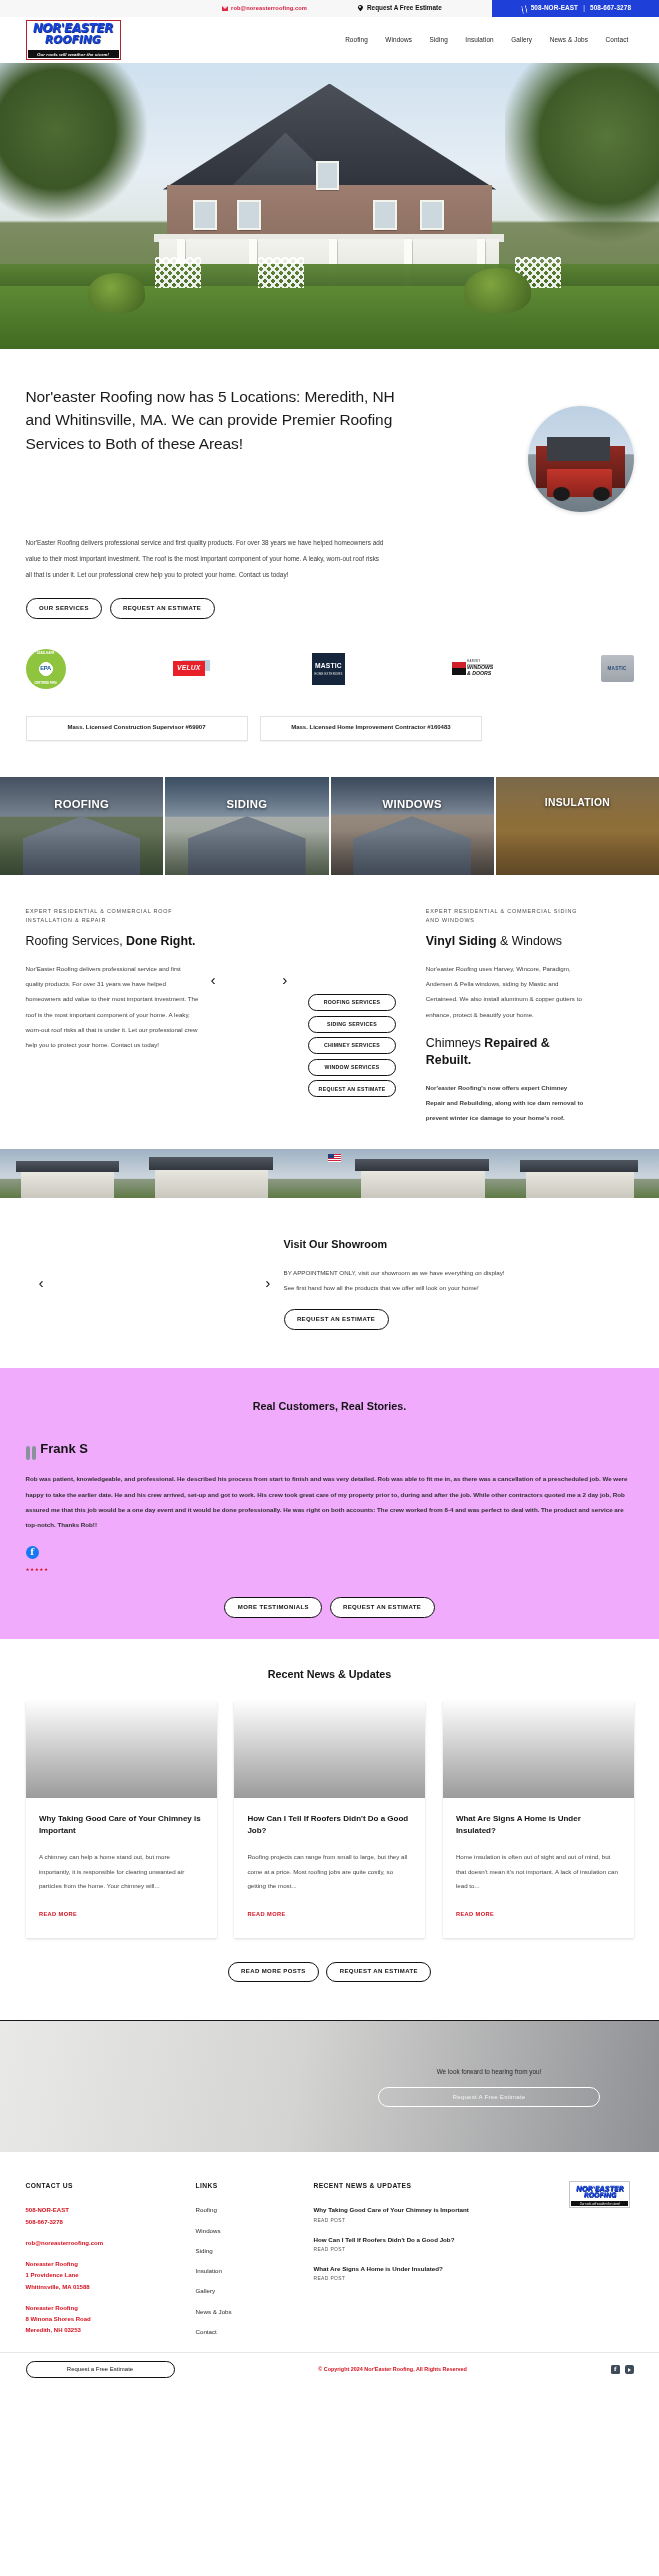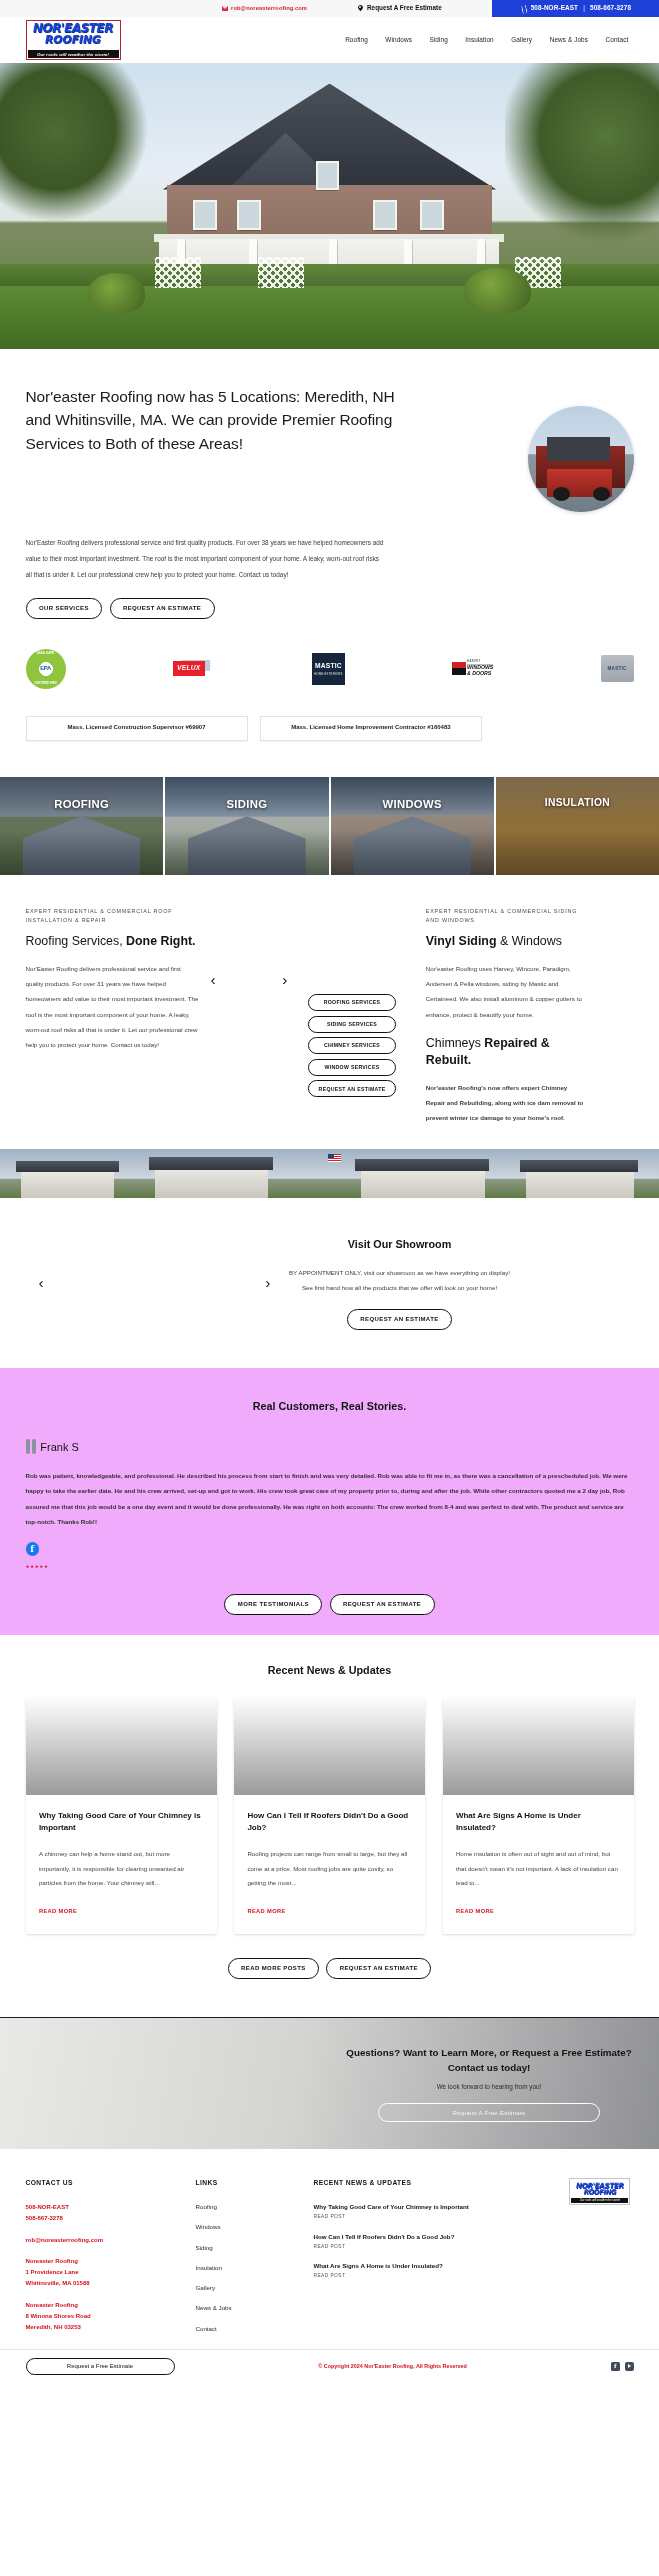--- a/index.html
+++ b/index.html
@@ -131,29 +131,29 @@
   .strip .s-sky{position:absolute;inset:0;background:linear-gradient(#9fb2c4,#cdd6dd 60%,#8d9a86 61%,#5f7a45 100%)}
   .strip .s-h{position:absolute;bottom:0;background:linear-gradient(#f0efe9,#c9c7bd);}
   .strip .s-r{position:absolute;background:linear-gradient(#4f5660,#32373e);}
   .flag{position:absolute;left:328px;top:4.1px;width:13.4px;height:8.8px;background:
      repeating-linear-gradient(180deg,#d3233a 0 1px,#fff 1px 2.1px);}
   .flag:before{content:"";position:absolute;left:0;top:0;width:5.7px;height:4.6px;background:#20407e}
 
   
   .show{display:flex;align-items:flex-start;padding:32px 0 38px;}
   .show .arrows2{width:258px;display:flex;justify-content:space-between;align-items:center;padding-top:45px;padding-left:13px;padding-right:13px}
-  .show-body{flex:1;text-align:center;padding-top:5.2px}
+  .show-body{flex:1;padding-top:5.2px}
   .show-body h3{font-size:10.8px;font-weight:700;color:#141414;margin-bottom:13.4px}
   .show-body p{font-size:6.2px;line-height:2.4;color:#3c3c3c;max-width:278px;margin:0 auto 13.4px}
   .show-spacer{width:118px}
 
   
   .testi{background:#f0abfc;padding:30px 0 20.6px;text-align:center;}
   .testi h3{font-size:10.8px;font-weight:700;color:#141414;margin-bottom:24px}
-  .t-name{display:flex;align-items:flex-start;gap:4.1px;font-size:11px;font-weight:400;color:#141414;margin-bottom:11.3px}
+  .t-name{display:flex;align-items:flex-end;gap:4.1px;font-size:13px;font-weight:700;color:#141414;margin-bottom:11.3px}
   .quote{display:inline-flex;gap:1.5px}
   .quote span{display:block;width:4.6px;height:14.4px;background:#8a939c;border-radius:2.1px}
   .t-body{font-size:6.2px;line-height:2.45;color:#2f2f2f;font-weight:700;text-align:left}
   .t-icons{margin-top:13.4px;display:flex;flex-direction:column;gap:7.2px;align-items:flex-start}
   .fb{width:13.4px;height:13.4px;border-radius:50%;background:#1877f2;color:#fff;font-weight:700;font-size:8.8px;display:flex;align-items:center;justify-content:center;font-family:"DejaVu Serif",serif}
   .stars{color:#d4101f;font-size:4.6px;letter-spacing:0.5px}
   .t-btns{display:flex;gap:7.2px;justify-content:center;margin-top:24px}
 
   
   .news{padding:27px 0 5.2px;text-align:center;}
@@ -471,21 +471,20 @@
     <div class="news-btns">
       <a class="pill">READ MORE POSTS</a>
       <a class="pill">REQUEST AN ESTIMATE</a>
     </div>
   </div>
 </div>
 
 <div class="cta">
   <div class="cta-inner">
     <div class="cta-box">
-      <h3>Questions? Want to Learn More, or Request a Free Estimate? Contact us today!</h3>
       <p>We look forward to hearing from you!</p>
       <a class="cta-btn">Request A Free Estimate</a>
     </div>
   </div>
 </div>
 
 <div class="footer">
   <div class="wrap fgrid">
     <div class="fcol c-contact">
       <div class="fh">CONTACT US</div>

